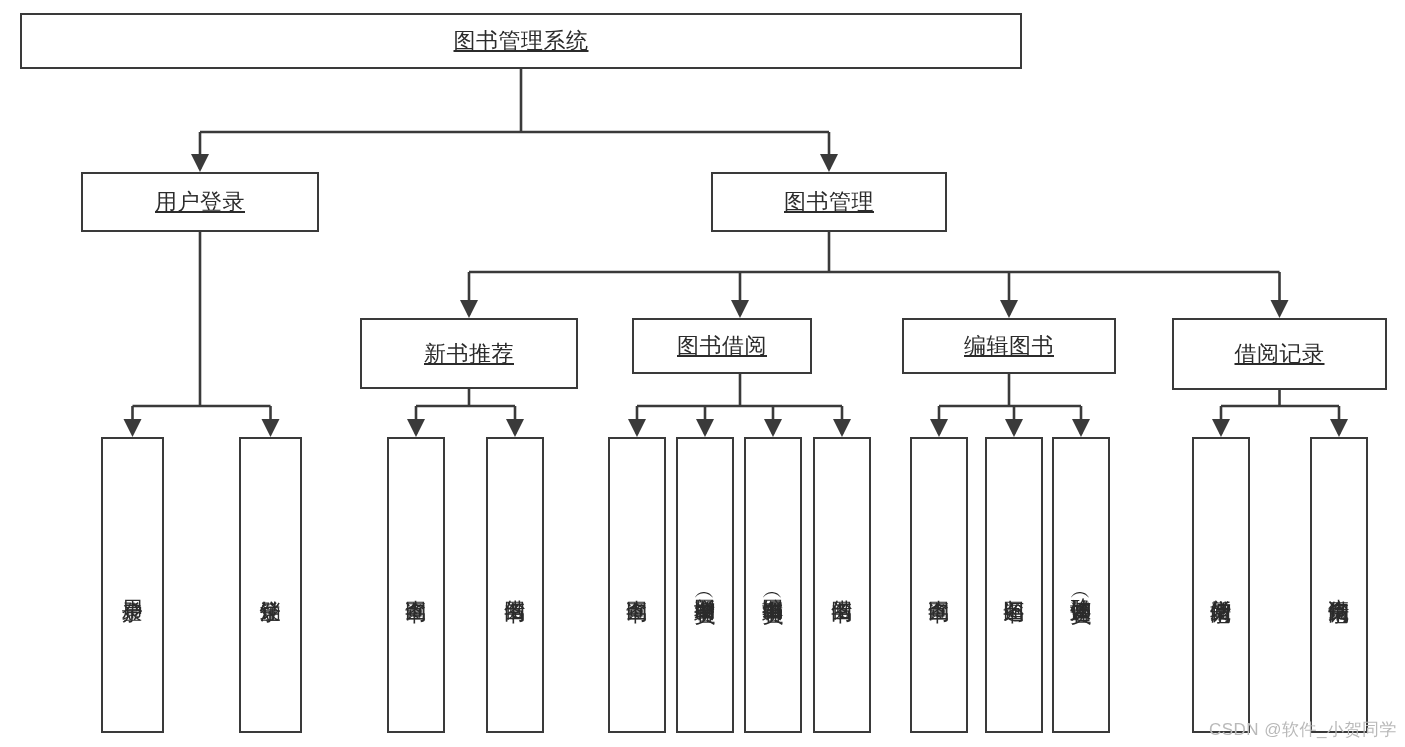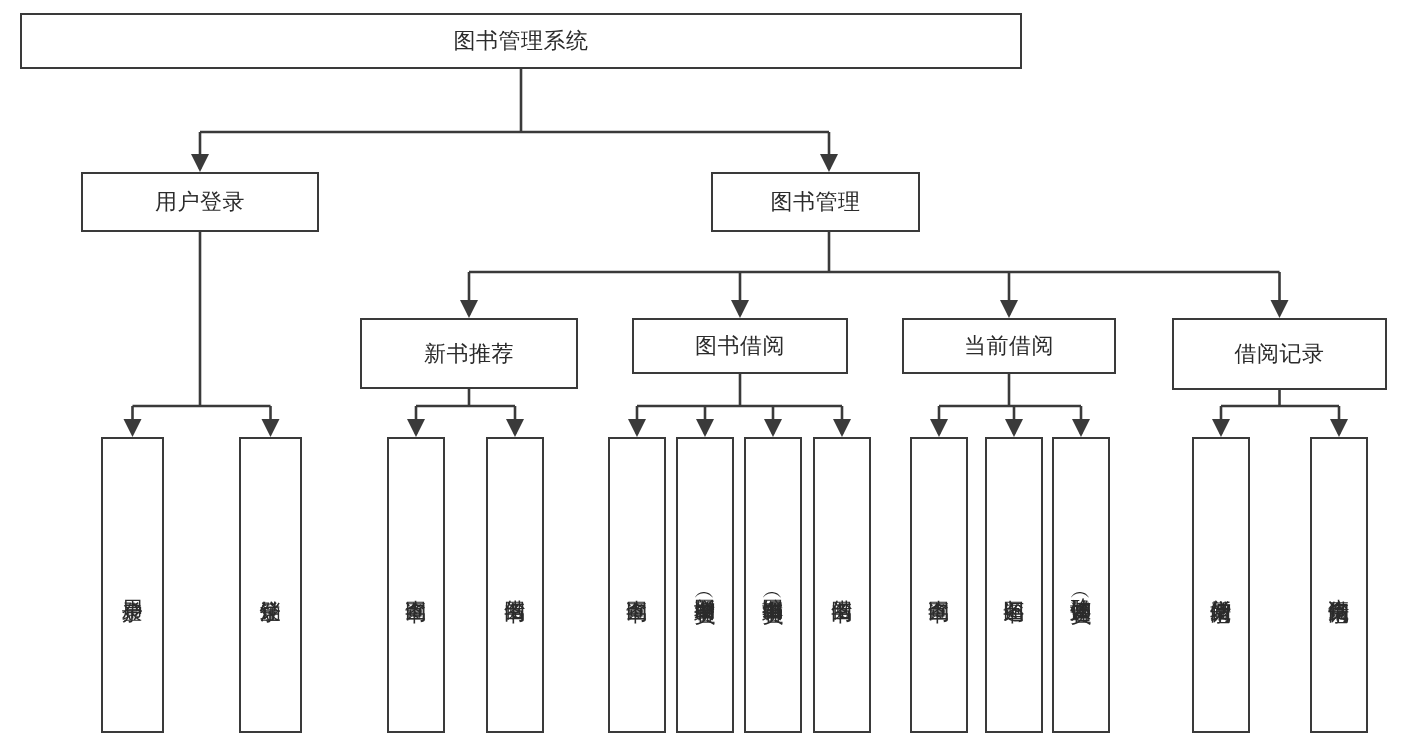--- a/index.html
+++ b/index.html
@@ -32,20 +32,21 @@
     background: #ffffff;
     display: flex;
     align-items: center;
     justify-content: center;
     color: #2b2b2b;
     z-index: 2;
   }
   .node.horiz {
     font-size: 22px;
     letter-spacing: 0.5px;
+    text-decoration: underline;
   }
   .node.vert {
     writing-mode: vertical-rl;
     text-orientation: upright;
     font-size: 21px;
     line-height: 1.22;
     letter-spacing: 1px;
     padding: 6px 0;
     white-space: normal;
   }
@@ -114,31 +115,31 @@
       </g>
   </svg>
 
   <div id="nodes-layer">
       <div class="node horiz" style="left: 20px; top: 13px; width: 1002px; height: 56px;">
         <span class="htext">图书管理系统</span>
       </div>
       <div class="node horiz" style="left: 81px; top: 172px; width: 238px; height: 60px;">
         <span class="htext">用户登录</span>
       </div>
-      <div class="node horiz" style="left: 711px; top: 172px; width: 209px; height: 60px;">
+      <div class="node horiz" style="left: 711px; top: 172px; width: 236px; height: 60px;">
         <span class="htext">图书管理</span>
       </div>
       <div class="node horiz" style="left: 360px; top: 318px; width: 218px; height: 71px;">
         <span class="htext">新书推荐</span>
       </div>
-      <div class="node horiz" style="left: 632px; top: 318px; width: 216px; height: 56px;">
+      <div class="node horiz" style="left: 632px; top: 318px; width: 180px; height: 56px;">
         <span class="htext">图书借阅</span>
       </div>
       <div class="node horiz" style="left: 902px; top: 318px; width: 214px; height: 56px;">
-        <span class="htext">当前借阅</span>
+        <span class="htext">编辑图书</span>
       </div>
       <div class="node horiz" style="left: 1172px; top: 318px; width: 215px; height: 72px;">
         <span class="htext">借阅记录</span>
       </div>
       <div class="node vert" style="left: 101px; top: 437px; width: 63px; height: 296px;">
         <span class="vtext">用户登录</span>
       </div>
       <div class="node vert" style="left: 239px; top: 437px; width: 63px; height: 296px;">
         <span class="vtext">注销登录</span>
       </div>
@@ -170,13 +171,14 @@
         <span class="vtext">确认归还（管理员）</span>
       </div>
       <div class="node vert" style="left: 1192px; top: 437px; width: 58px; height: 296px;">
         <span class="vtext">新增借阅记录</span>
       </div>
       <div class="node vert" style="left: 1310px; top: 437px; width: 58px; height: 296px;">
         <span class="vtext">查询借阅记录</span>
       </div>
     </div>
 
+  <div id="watermark">CSDN @软件_小贺同学</div>
 </div>
 
 </body></html>

